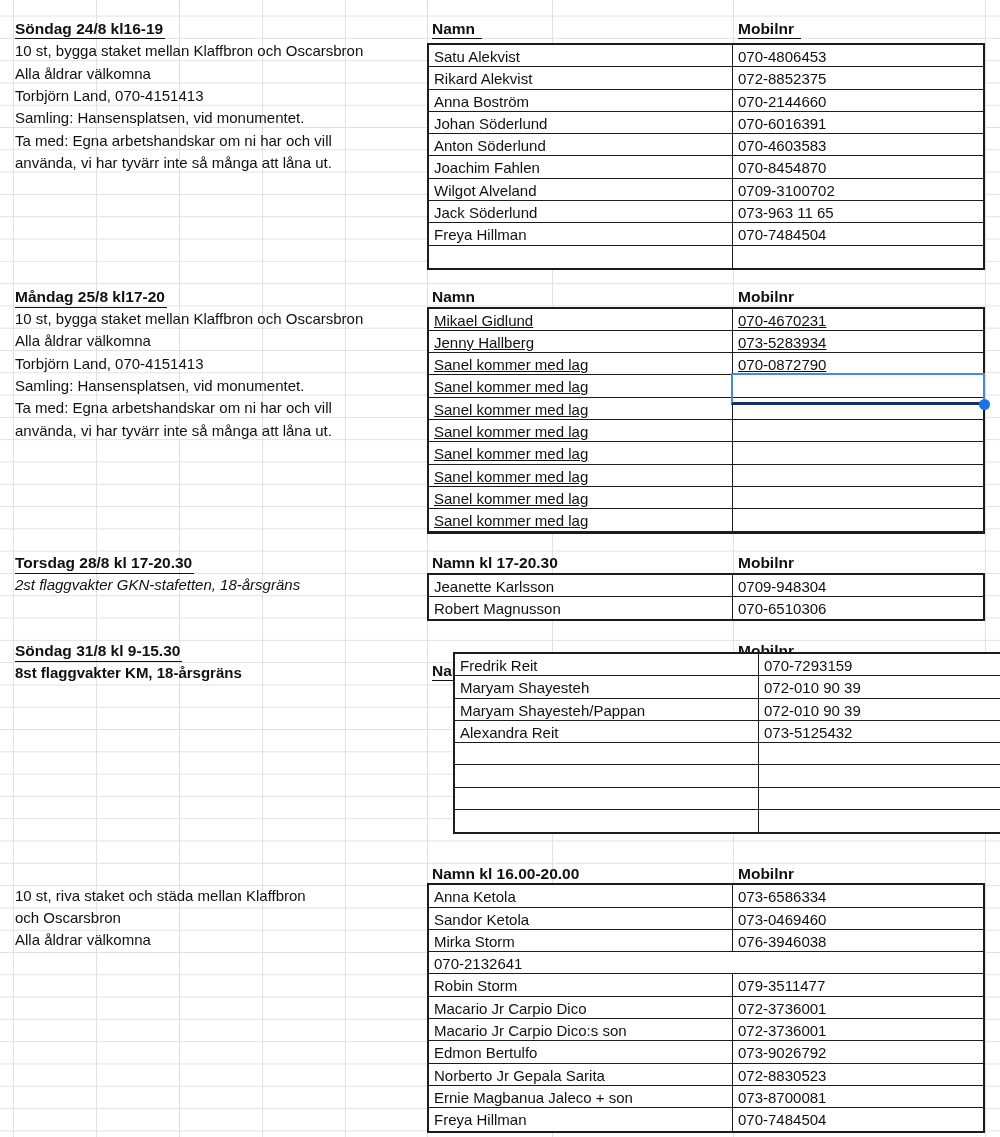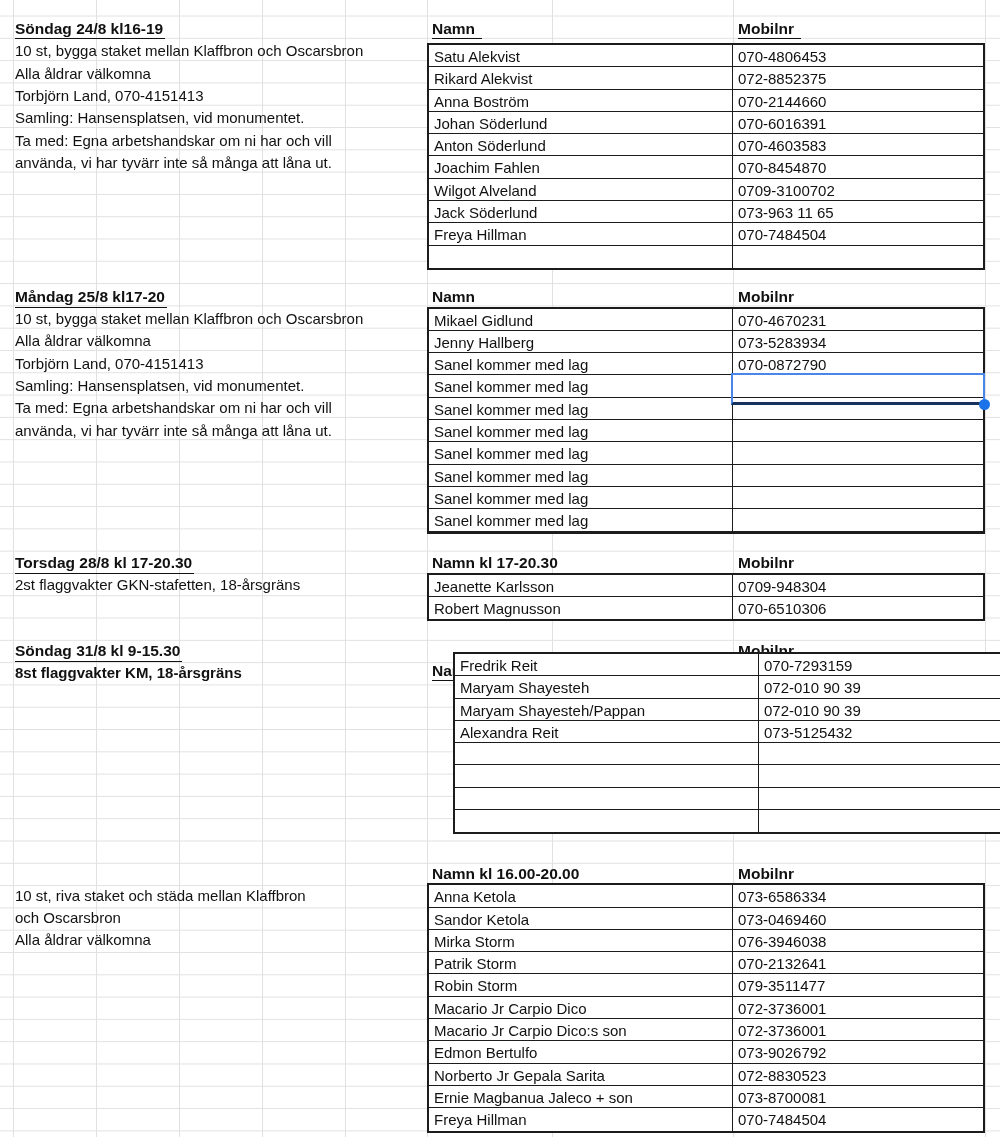--- a/index.html
+++ b/index.html
@@ -91,21 +91,21 @@
     </div>
     <div class="rowtext title" style="left: 15px; top: 284.5px;">Måndag 25/8 kl17-20</div>
     <div class="rowtext colhead" style="left: 432px; top: 284.5px;">Namn</div>
     <div class="rowtext colhead" style="left: 738px; top: 284.5px;">Mobilnr</div>
     <div class="rowtext" style="left: 15px; top: 306.6px;">10 st, bygga staket mellan Klaffbron och Oscarsbron</div>
     <div class="rowtext" style="left: 15px; top: 328.9px;">Alla åldrar välkomna</div>
     <div class="rowtext" style="left: 15px; top: 351.2px;">Torbjörn Land, 070-4151413</div>
     <div class="rowtext" style="left: 15px; top: 373.5px;">Samling: Hansensplatsen, vid monumentet.</div>
     <div class="rowtext" style="left: 15px; top: 395.8px;">Ta med: Egna arbetshandskar om ni har och vill</div>
     <div class="rowtext" style="left: 15px; top: 418.1px;">använda, vi har tyvärr inte så många att låna ut.</div>
-    <div class="table" style="left: 427px; top: 306.6px; width: 558px;">
+    <div class="table" style="left: 427px; top: 306.6px; width: 558px; text-decoration: underline;">
       <div class="trow">
         <div class="cell name">Mikael Gidlund</div>
         <div class="cell mob">070-4670231</div>
       </div>
       <div class="trow">
         <div class="cell name">Jenny Hallberg</div>
         <div class="cell mob">073-5283934</div>
       </div>
       <div class="trow">
         <div class="cell name">Sanel kommer med lag</div>
@@ -139,21 +139,21 @@
         <div class="cell name">Sanel kommer med lag</div>
         <div class="cell mob"></div>
       </div>
       <div class="selection" style="left: 302px; right: -2px; top: 64.9px; height: 26.3px; border-color: rgb(74, 134, 232) rgb(74, 134, 232) rgb(22, 51, 95);">
         <div class="handle" style="background: rgb(26, 115, 232);"></div>
       </div>
     </div>
     <div class="rowtext title" style="left: 15px; top: 550.5px;">Torsdag 28/8 kl 17-20.30</div>
     <div class="rowtext colhead" style="left: 432px; top: 550.5px;">Namn kl 17-20.30</div>
     <div class="rowtext colhead" style="left: 738px; top: 550.5px;">Mobilnr</div>
-    <div class="rowtext" style="left: 15px; top: 572.6px;">2st flaggvakter GKN-stafetten, 18-årsgräns</div>
+    <div class="rowtext" style="left: 15px; top: 572.6px; font-style: italic;">2st flaggvakter GKN-stafetten, 18-årsgräns</div>
     <div class="table" style="left: 427px; top: 572.6px; width: 558px;">
       <div class="trow">
         <div class="cell name">Jeanette Karlsson</div>
         <div class="cell mob">0709-948304</div>
       </div>
       <div class="trow">
         <div class="cell name">Robert Magnusson</div>
         <div class="cell mob">070-6510306</div>
       </div>
     </div>
@@ -207,21 +207,20 @@
       </div>
       <div class="trow">
         <div class="cell name">Sandor Ketola</div>
         <div class="cell mob">073-0469460</div>
       </div>
       <div class="trow">
         <div class="cell name">Mirka Storm</div>
         <div class="cell mob">076-3946038</div>
       </div>
       <div class="trow">
-        <div class="cell name">Patrik Storm</div>
         <div class="cell mob">070-2132641</div>
       </div>
       <div class="trow">
         <div class="cell name">Robin Storm</div>
         <div class="cell mob">079-3511477</div>
       </div>
       <div class="trow">
         <div class="cell name">Macario Jr Carpio Dico</div>
         <div class="cell mob">072-3736001</div>
       </div>

